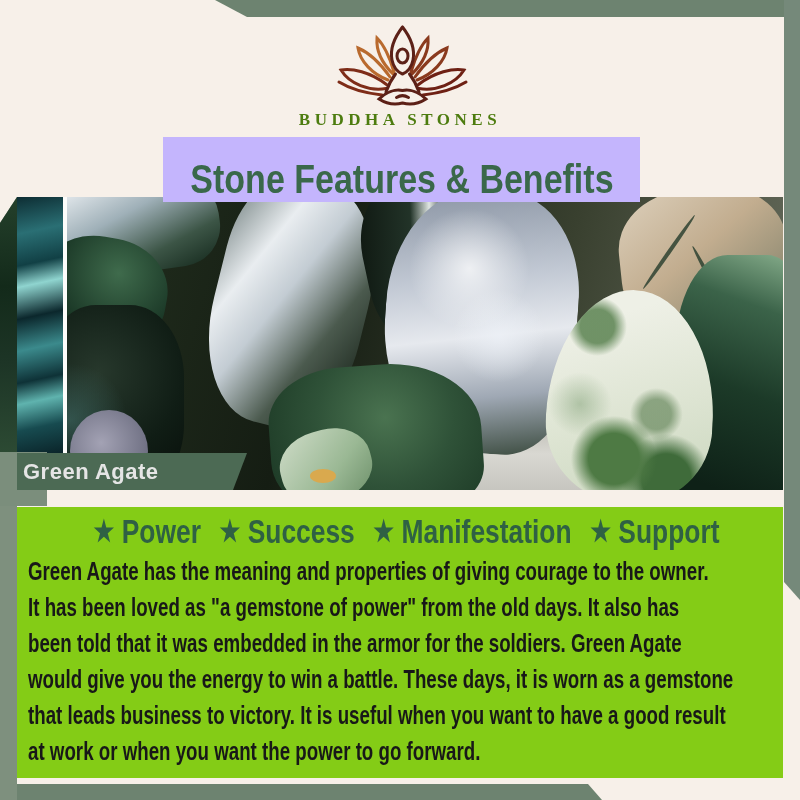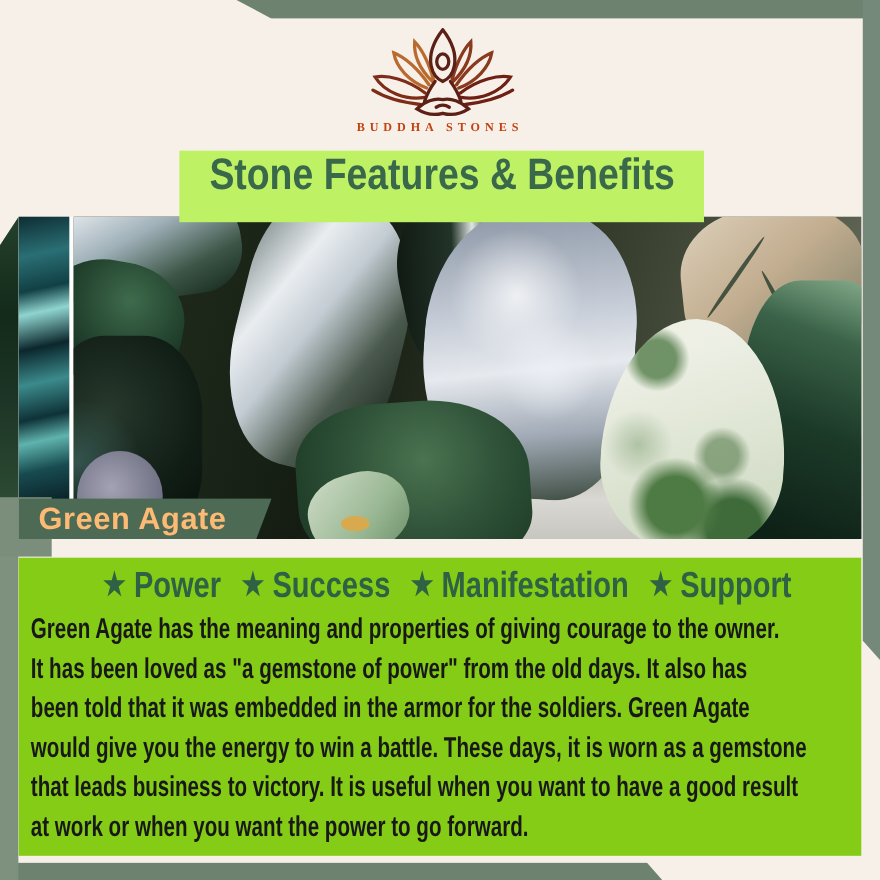--- a/index.html
+++ b/index.html
@@ -18,24 +18,24 @@
     clip-path:polygon(0 26px,100% 0,100% 100%,0 100%);z-index:2;}
   .left-dark{position:absolute;left:0;top:197px;width:17px;height:256px;
     background:linear-gradient(180deg,#24402b 0%,#132a1a 35%,#1d3526 65%,#2c4a33 100%);
     clip-path:polygon(0 26px,100% 0,100% 100%,0 100%);z-index:3;}
   .teal-strip{position:absolute;left:17px;top:197px;width:46px;height:257px;z-index:2;
     background:linear-gradient(168deg,#0d2d33 0%,#2a6f74 14%,#114045 26%,#8fd4cf 34%,#0b272c 46%,#3b8a8c 58%,#0e3237 70%,#5fb3ae 78%,#174b50 88%,#0a2328 100%);}
   .sage-block{position:absolute;left:0;top:452px;width:47px;height:54px;background:#7b8e7c;z-index:4;}
   
   .logo{position:absolute;left:330px;top:24px;width:145px;height:85px;z-index:2;}
   .brand{position:absolute;left:0;top:110px;width:800px;text-align:center;
-    font-family:"Liberation Serif",serif;font-size:11px;font-weight:600;letter-spacing:4.5px;
-    color:#c2410c;z-index:2;}
-  .title-box{position:absolute;left:163px;top:137px;width:477px;height:65px;background:#bef264;z-index:2;
-    display:flex;align-items:flex-start;justify-content:center;}
+    font-family:"Liberation Serif",serif;font-size:17px;font-weight:600;letter-spacing:4.5px;
+    color:#4d7c0f;z-index:2;}
+  .title-box{position:absolute;left:163px;top:137px;width:477px;height:65px;background:#c4b5fd;z-index:2;
+    display:flex;align-items:flex-end;justify-content:center;}
   .title-box h1{margin:0;font-size:40px;font-weight:bold;color:#3a684a;white-space:nowrap;
     transform:scaleX(.85);transform-origin:center;letter-spacing:0;}
   
   .photo-gap{position:absolute;left:63px;top:197px;width:4px;height:293px;background:#fdfdfb;z-index:1;}
   .photo{position:absolute;left:67px;top:197px;width:716px;height:293px;overflow:hidden;z-index:1;
     background:linear-gradient(105deg,#23301f 0%,#151d13 35%,#39402f 65%,#6a6f60 100%);}
   .photo div{position:absolute;}
   .surface{left:290px;top:200px;width:430px;height:95px;
     background:linear-gradient(180deg,#a7a59c 0%,#d9d8d2 60%,#c6c5bf 100%);border-radius:45% 0 0 0;}
   .st-tl-grey{left:-22px;top:-12px;width:175px;height:88px;border-radius:40px;transform:rotate(-8deg);
@@ -73,21 +73,21 @@
       radial-gradient(circle at 28% 18%,rgba(90,130,80,.85) 0%,rgba(90,130,80,.85) 8%,transparent 14%),
       radial-gradient(circle at 66% 58%,rgba(70,110,60,.55) 0%,rgba(70,110,60,.55) 9%,transparent 16%),
       radial-gradient(circle at 42% 80%,#4e7a44 0%,#4e7a44 13%,transparent 22%),
       radial-gradient(circle at 74% 88%,#3f6b3a 0%,#3f6b3a 11%,transparent 20%),
       radial-gradient(circle at 20% 55%,rgba(100,140,90,.4) 0%,transparent 18%),
       linear-gradient(160deg,#eef0e6 18%,#dde4d2 58%,#c9d6bd 100%);}
   
   .banner{position:absolute;left:17px;top:453px;width:230px;height:37px;background:#4c6a54;z-index:5;
     clip-path:polygon(0 0,100% 0,calc(100% - 14px) 100%,0 100%);
     display:flex;align-items:center;}
-  .banner span{color:#fdba74;font-size:28px;font-weight:bold;padding-left:18px;letter-spacing:.5px;}
+  .banner span{color:#e5e5e5;font-size:22px;font-weight:bold;padding-left:6px;letter-spacing:.5px;}
   .panel{position:absolute;left:17px;top:507px;width:766px;height:271px;background:#84cc16;z-index:3;}
   .stars{position:absolute;left:0;top:6px;width:100%;text-align:center;white-space:nowrap;
     font-size:33px;font-weight:bold;color:#2f6144;transform:scaleX(.8);transform-origin:center top;}
   .stars .star{font-size:29px;position:relative;top:-2px;}
   .stars .sp{display:inline-block;width:14px;}
   .para{position:absolute;left:11px;top:46px;width:1080px;
     font-size:26px;line-height:36px;font-weight:bold;color:#181818;
     transform:scaleX(.72);transform-origin:left top;white-space:pre-line;letter-spacing:0;}
 </style>
 </head>

